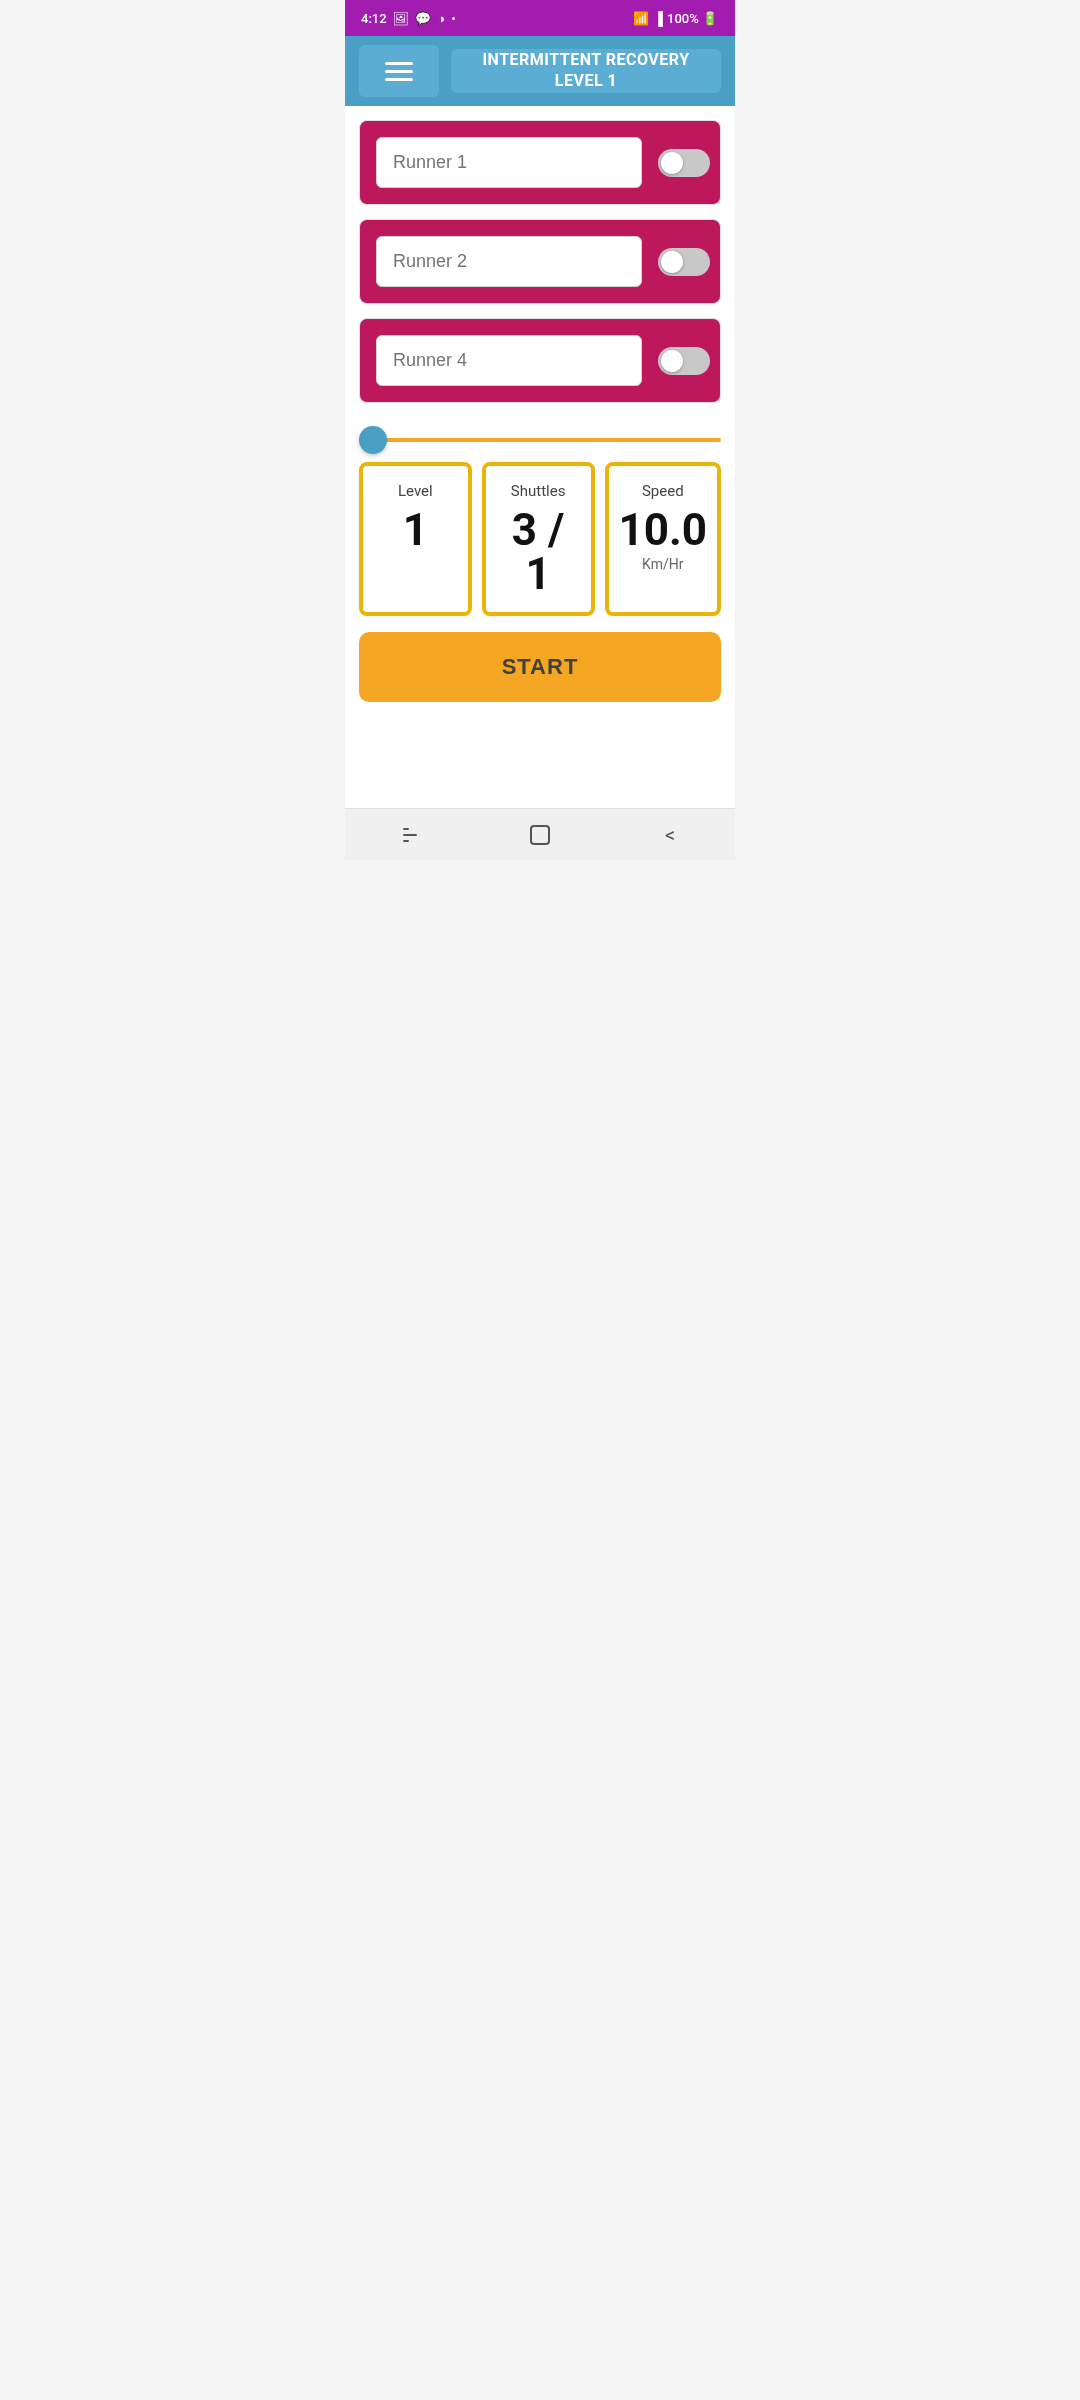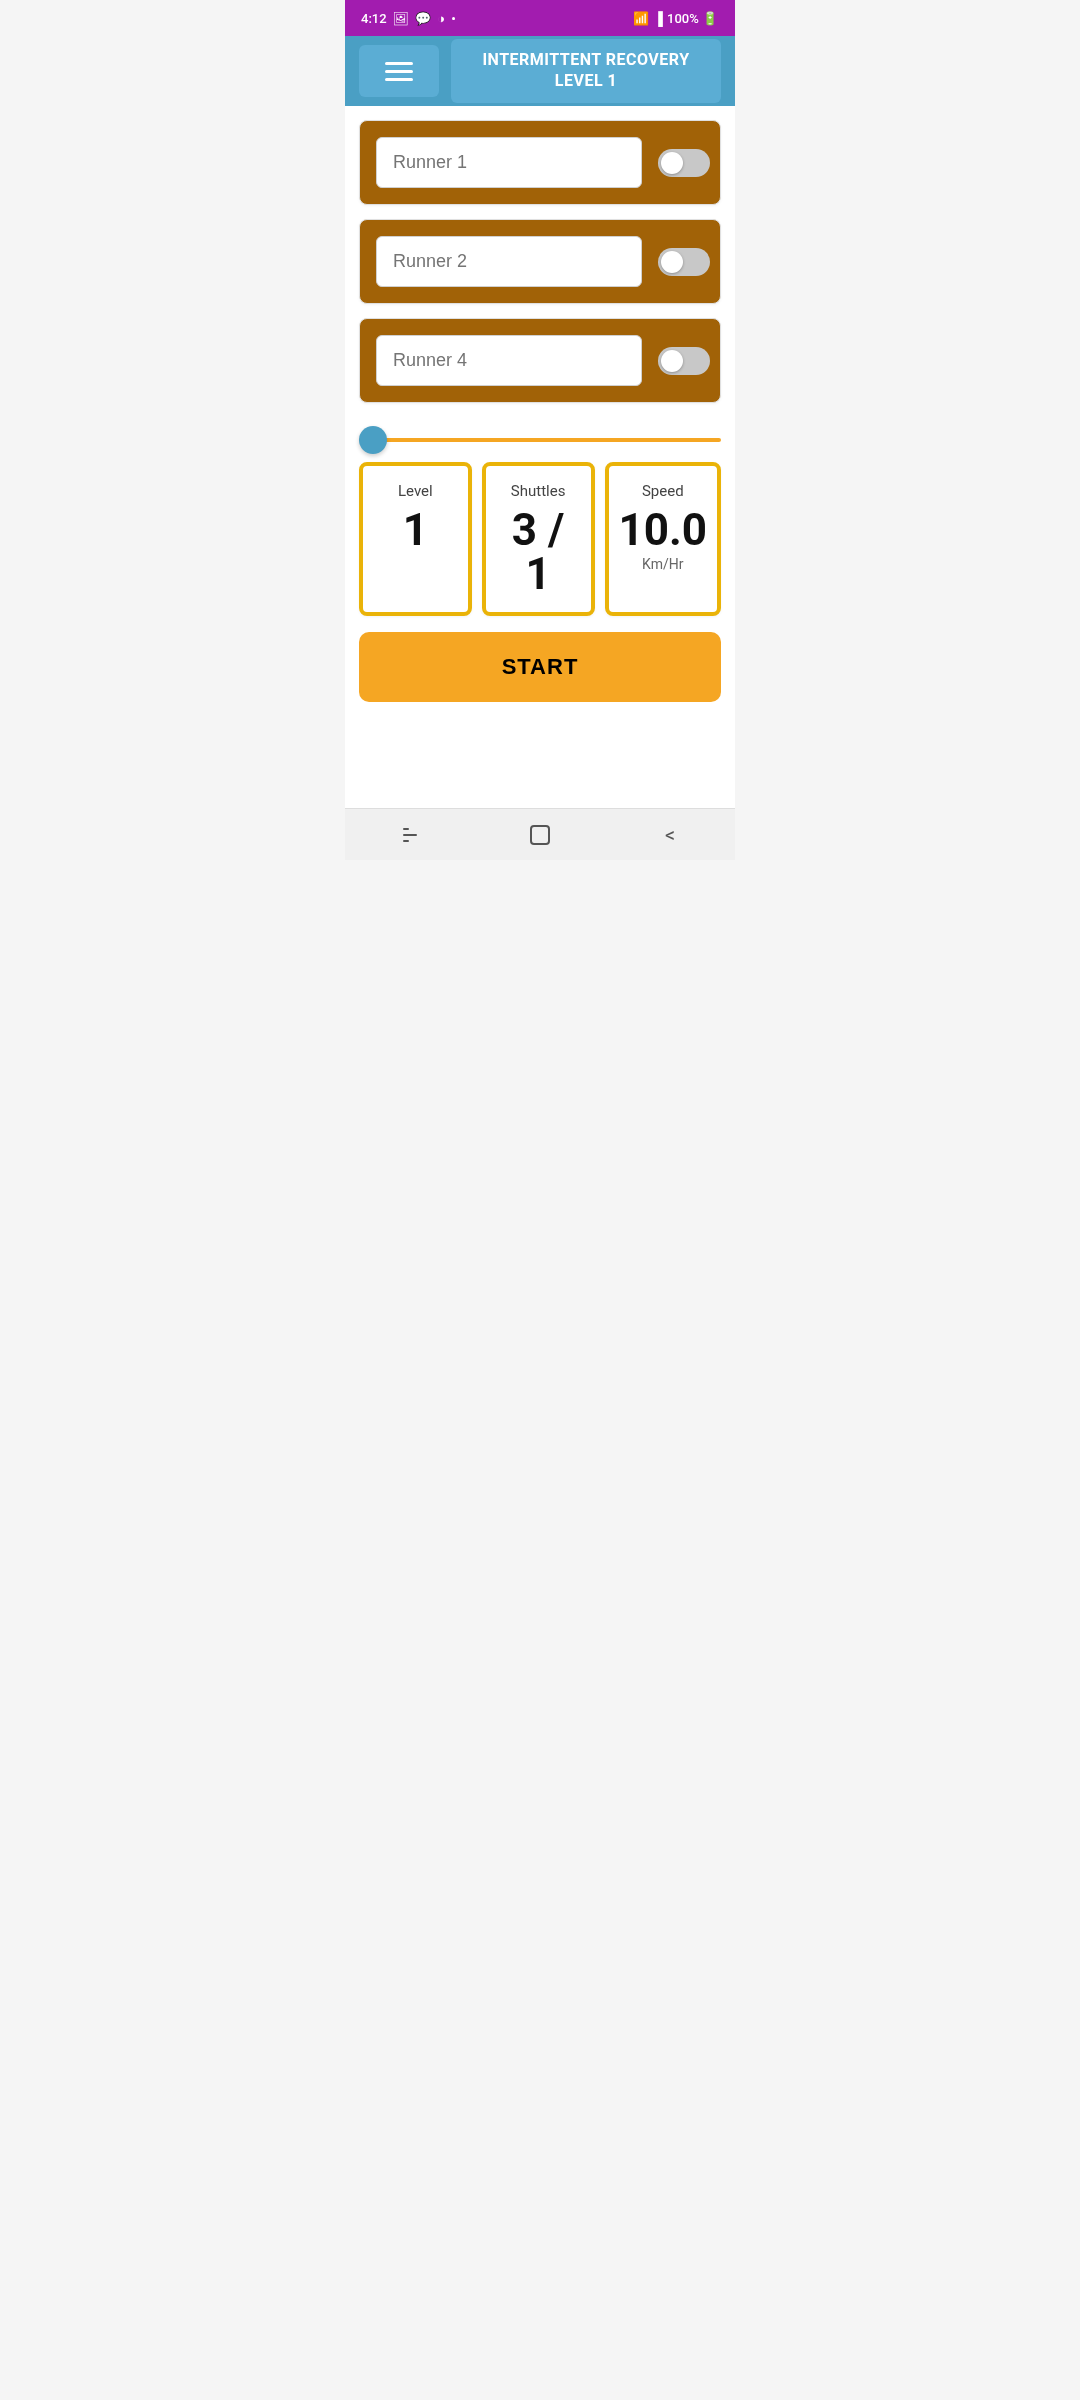--- a/index.html
+++ b/index.html
@@ -78,21 +78,21 @@
       height: 3px;
       background: white;
       border-radius: 2px;
     }
 
     .title-btn {
       background: #5badd4;
       border: none;
       border-radius: 6px;
       flex: 1;
-      height: 64px;
+      height: 44px;
       display: flex;
       align-items: center;
       justify-content: center;
       cursor: pointer;
     }
 
     .title-btn span {
       color: white;
       font-size: 16px;
       font-weight: bold;
@@ -107,21 +107,21 @@
       background: white;
       flex: 1;
       padding: 14px;
       display: flex;
       flex-direction: column;
       gap: 0;
     }
 
     
     .runner-card {
-      background: #a16207;
+      background: #be185d;
       border: 1px solid #e0e0e0;
       border-radius: 8px;
       padding: 16px;
       margin-bottom: 14px;
       display: flex;
       align-items: center;
       justify-content: space-between;
       box-shadow: 0 1px 3px rgba(0,0,0,0.05);
     }
 
@@ -258,21 +258,21 @@
 
     
     .start-btn {
       background: #f5a623;
       border: none;
       border-radius: 10px;
       width: 100%;
       padding: 22px;
       font-size: 22px;
       font-weight: bold;
-      color: #000000;
+      color: #404040;
       letter-spacing: 1px;
       cursor: pointer;
       text-transform: uppercase;
       margin-bottom: 14px;
     }
 
     
     .bottom-nav {
       background: #f0f0f0;
       height: 52px;

